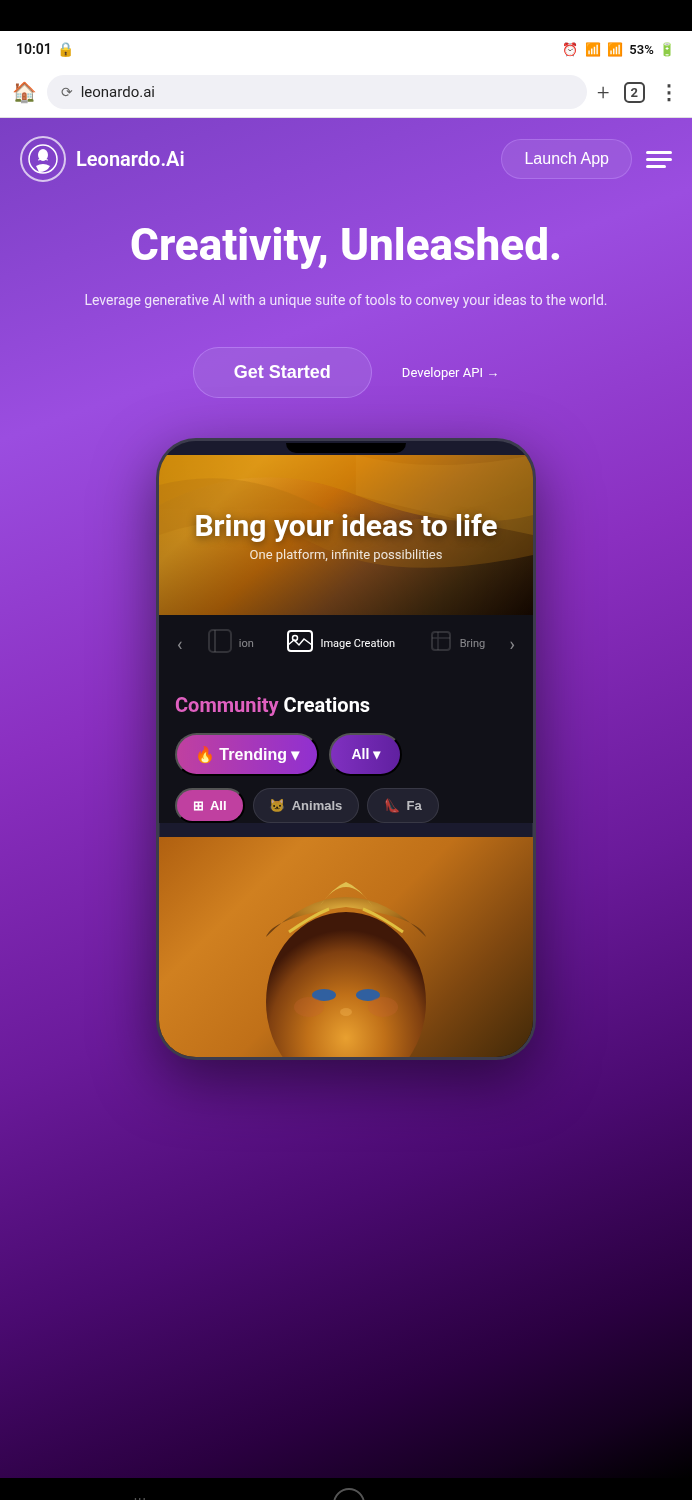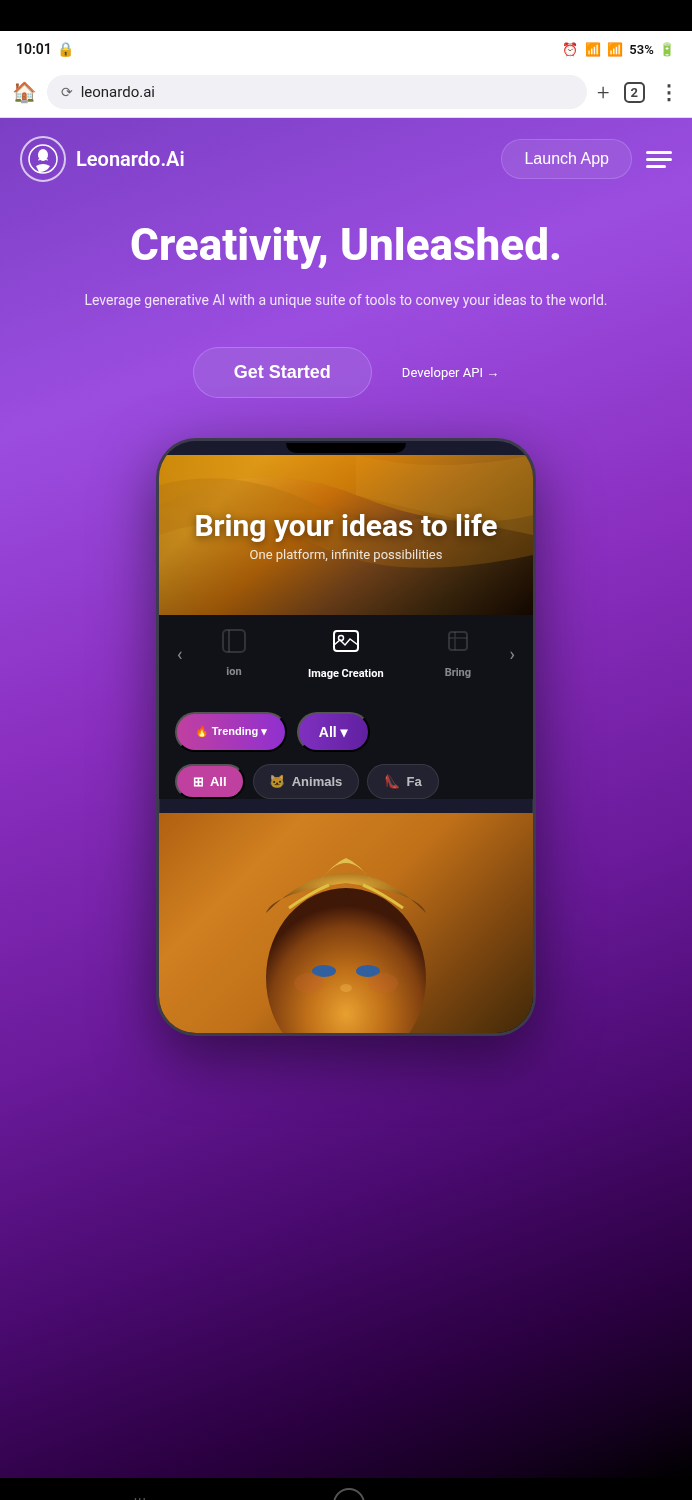--- a/index.html
+++ b/index.html
@@ -267,24 +267,23 @@
     }
     .phone-nav-items {
       display: flex;
       align-items: center;
       gap: 0;
       flex: 1;
       justify-content: space-around;
     }
     .phone-nav-item {
       display: flex;
-      flex-direction: column;
-      align-items: center;
-      gap: 6px;
-      font-weight: bold;
+      flex-direction: row;
+      align-items: center;
+      gap: 6px;
     }
     .phone-nav-item.active .phone-nav-icon {
       color: #fff;
     }
     .phone-nav-item .phone-nav-icon {
       font-size: 24px;
       color: rgba(255,255,255,0.4);
     }
     .phone-nav-label {
       font-size: 11px;
@@ -310,21 +309,21 @@
     .filter-row-1 {
       display: flex;
       gap: 10px;
       margin-bottom: 12px;
     }
     .filter-btn-trending {
       background: linear-gradient(90deg, #c040a0, #9030d0);
       border-radius: 30px;
       color: #fff;
       padding: 10px 18px;
-      font-size: 11px;
+      font-size: 16px;
       font-weight: 600;
       display: flex;
       align-items: center;
       gap: 6px;
     }
     .filter-btn-all-purple {
       background: linear-gradient(90deg, #8030c0, #6020a0);
       border-radius: 30px;
       color: #fff;
       padding: 10px 20px;
@@ -501,20 +500,24 @@
                 <path d="M4 10 L22 10 M10 4 L10 22" stroke="rgba(255,255,255,0.4)" stroke-width="1.5"></path>
               </svg>
             </span>
             <span class="phone-nav-label">Bring</span>
           </div>
         </div>
         <span class="phone-nav-arrow">›</span>
       </div>
 
       <div class="phone-community">
+        <div class="community-title">
+          <span class="community-pink">Community</span>
+          <span class="community-white"> Creations</span>
+        </div>
 
         <div class="filter-row-1">
           <button class="filter-btn-trending">🔥 Trending ▾</button>
           <button class="filter-btn-all-purple">All ▾</button>
         </div>
 
         <div class="filter-row-2">
           <button class="filter-tag active">
             <span>⊞</span>
             <span>All</span>

